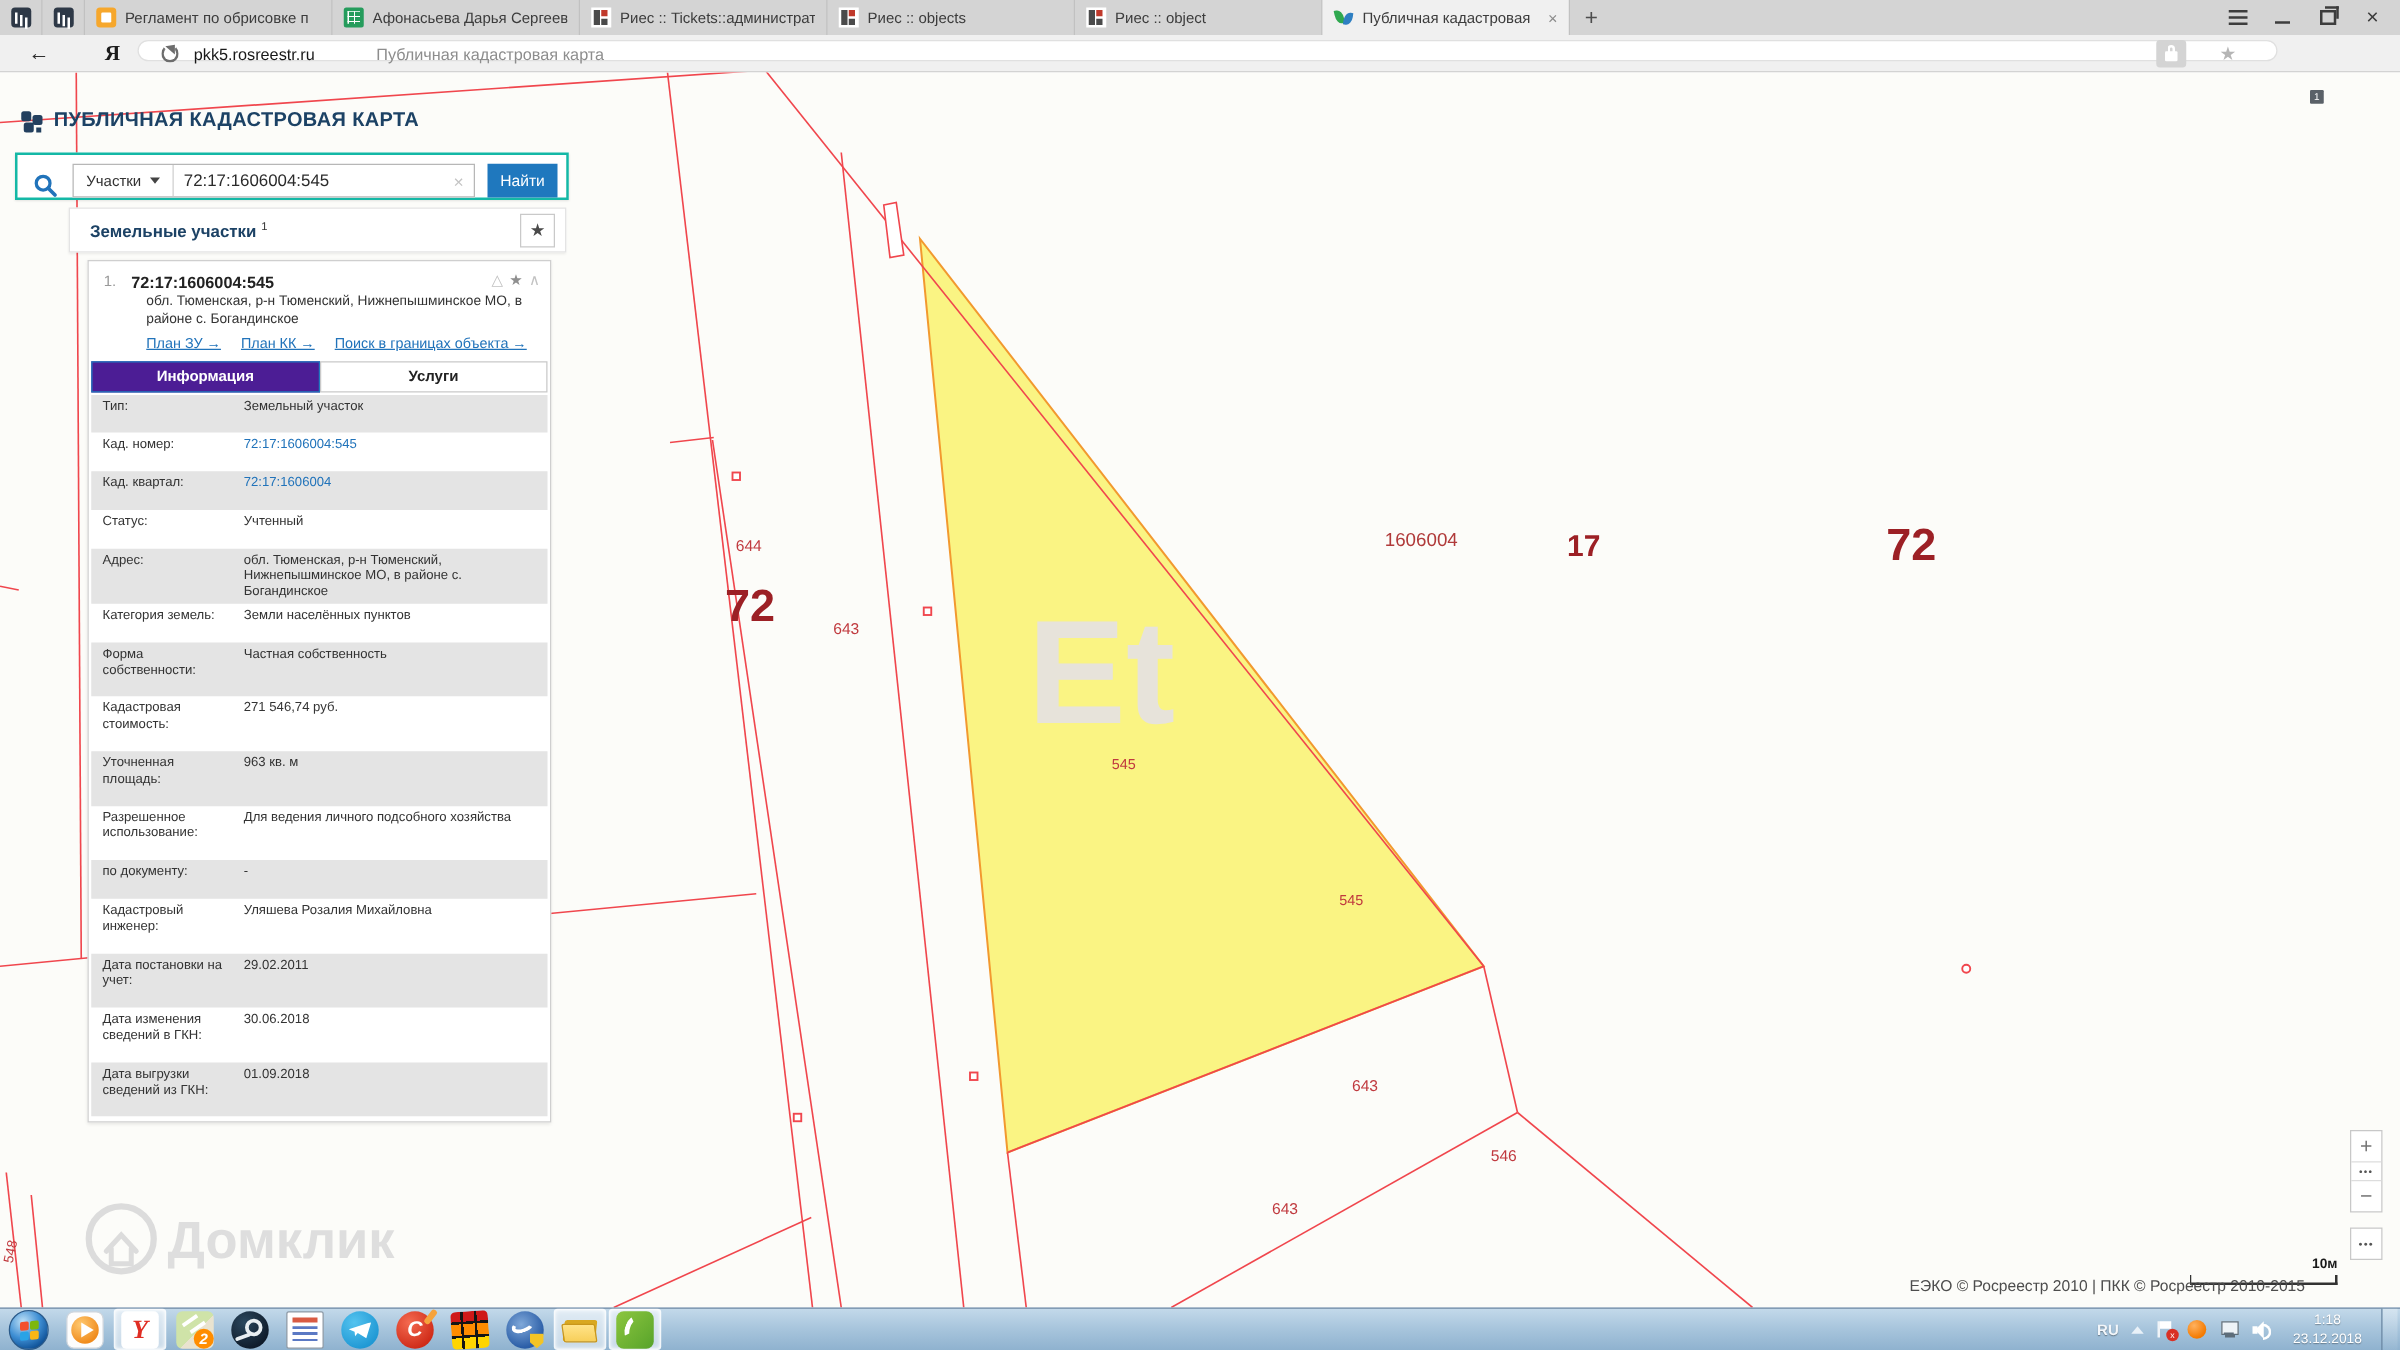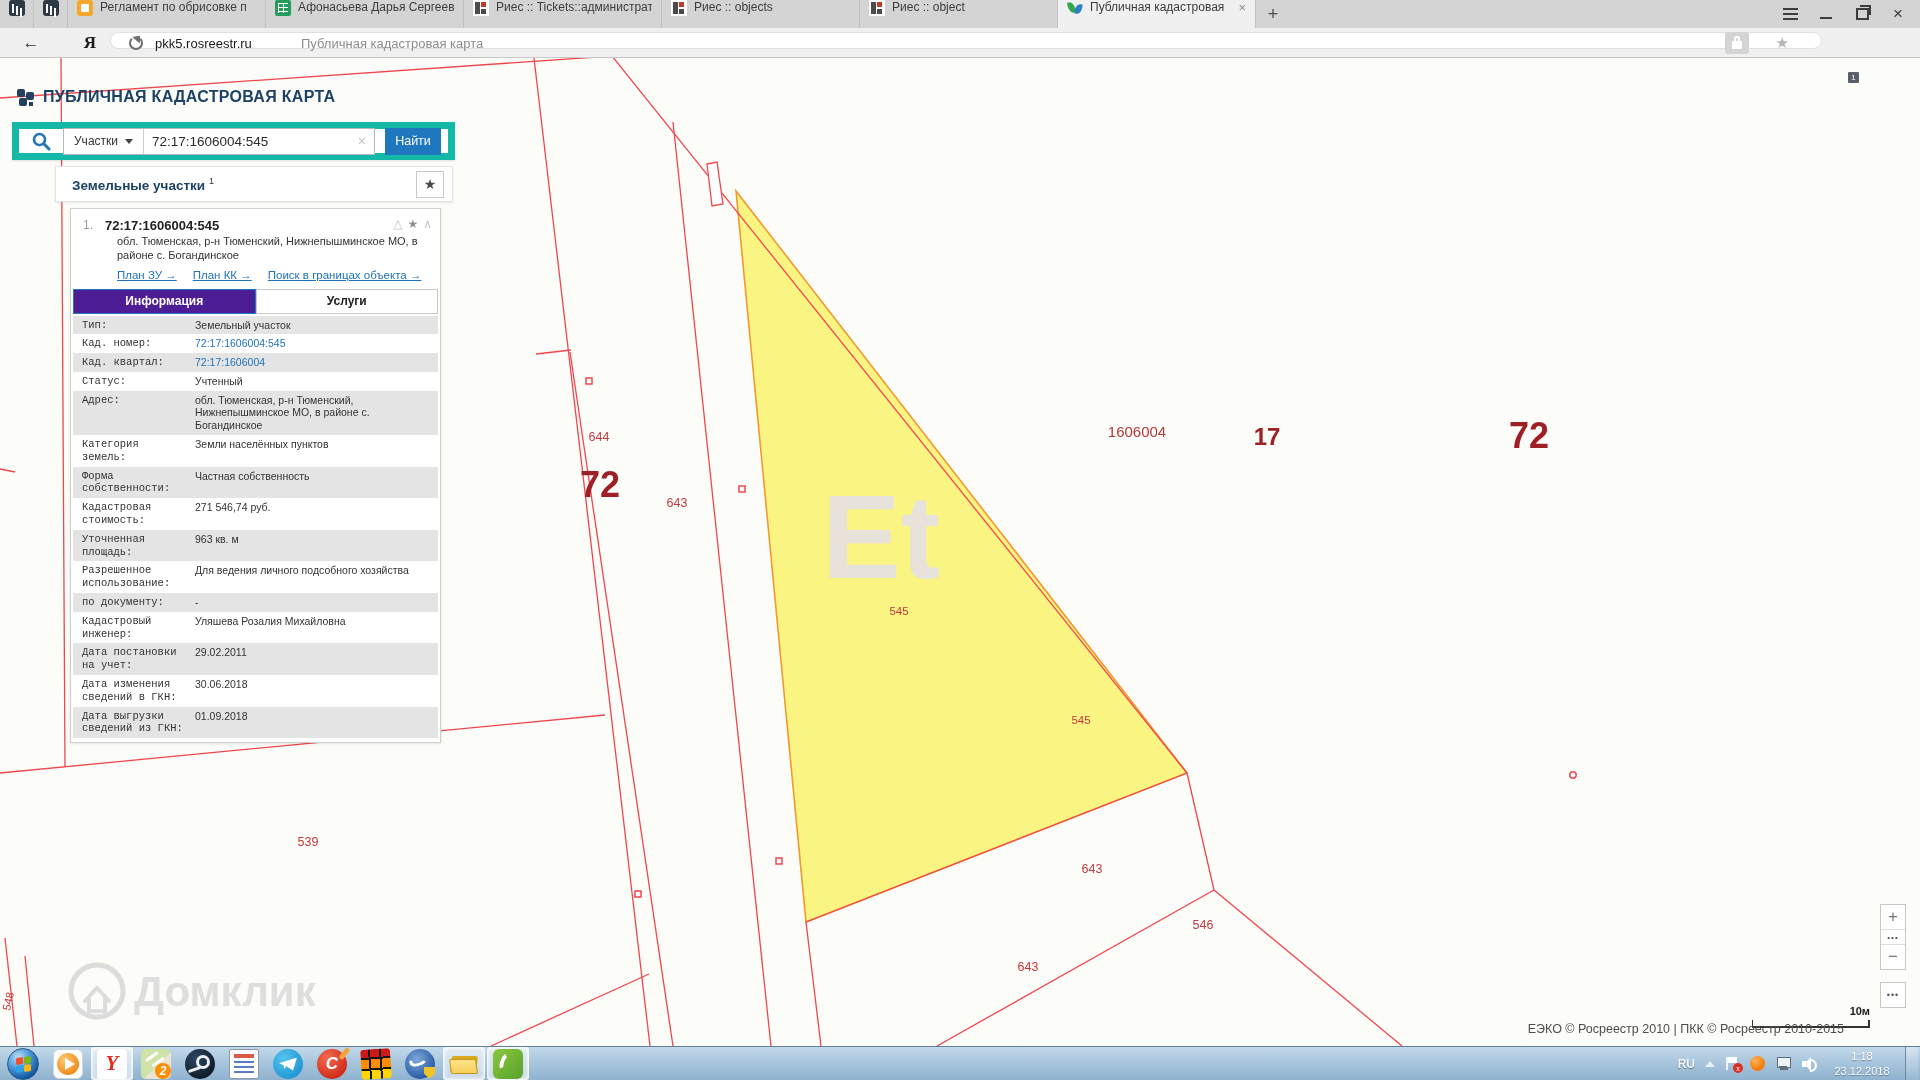--- a/index.html
+++ b/index.html
@@ -1,21 +1,21 @@
 <!DOCTYPE html>
 <html><head>
 <meta charset="utf-8">
 <style>
   html,body{margin:0;padding:0;}
   .screen{position:relative;width:1920px;height:1080px;overflow:hidden;background:#fff;
           font-family:"Liberation Sans",sans-serif;-webkit-font-smoothing:antialiased;}
   
   .tabbar{position:absolute;left:0;top:0;width:1920px;height:28px;background:#d4d4d4;display:flex;align-items:stretch;}
   .tabs{display:flex;align-items:stretch;}
-  .tab{display:flex;gap:7px;width:198px;box-sizing:border-box;padding:0 9px;
+  .tab{display:flex;align-items:center;gap:7px;width:198px;box-sizing:border-box;padding:0 9px;
        border-right:1px solid #c1c1c1;font-size:12px;color:#3c3c3c;overflow:hidden;}
   .tab.pinned{width:34px;justify-content:center;padding:0;}
   .tab.active{background:#f0f0f0;}
   .tab-title{flex:1;white-space:nowrap;overflow:hidden;}
   .tab-close{color:#8b8b8b;font-size:13px;padding-left:2px;}
   .newtab{width:34px;display:flex;align-items:center;justify-content:center;color:#4d4d4d;font-size:18px;}
   .wincontrols{margin-left:auto;display:flex;align-items:center;padding-right:4px;}
   .wc{width:36px;height:28px;display:flex;align-items:center;justify-content:center;}
   .wc-menu i{display:block;width:15px;height:2px;background:#3d3d3d;box-shadow:0 -5px 0 #3d3d3d,0 5px 0 #3d3d3d;}
   .wc-min i{display:block;width:12px;height:2px;background:#3d3d3d;margin-top:8px;}
@@ -63,22 +63,22 @@
   .dl span{border-bottom:2px solid #3f3f3f;line-height:15px;}
   
   .maparea{position:absolute;left:0;top:58px;width:1920px;height:988px;background:#fcfcf9;}
   .mapsvg{position:absolute;left:0;top:0;width:1920px;height:988px;}
   .page-header{position:absolute;left:17px;top:30px;display:flex;align-items:center;gap:9px;}
   .pkk-logo{width:17px;height:17px;position:relative;}
   .pkk-logo::before{content:"";position:absolute;left:0;top:0;width:8px;height:8px;background:#23405f;border-radius:2px;
      box-shadow:9px 3px 0 #23405f,2px 9px 0 #23405f,10px 11px 0 -2px #23405f;}
   .page-title{font-size:16px;font-weight:bold;color:#1c4265;letter-spacing:.3px;}
   
-  .search-panel{position:absolute;left:12px;top:64px;width:443px;height:38px;background:#fff;border:7px solid #14b8a6;
-     box-sizing:border-box;display:flex;align-items:center;box-shadow:0 1px 2px rgba(0,0,0,.12);}
+  .search-panel{position:absolute;left:12px;top:64px;width:443px;height:38px;background:#fff;border:2px solid #14b8a6;
+     box-sizing:border-box;display:flex;align-items:flex-end;box-shadow:0 1px 2px rgba(0,0,0,.12);}
   .mag{margin:0 12px 0 12px;flex:none;}
   .combo{display:flex;align-items:center;height:27px;border:1px solid #b7b7b7;box-sizing:border-box;flex:1;margin-right:10px;background:#fff;}
   .combo-cat{display:flex;align-items:center;gap:7px;padding:0 10px;height:100%;border-right:1px solid #cfcfcf;font-size:12px;color:#333;}
   .caret{width:0;height:0;border-left:4px solid transparent;border-right:4px solid transparent;border-top:5px solid #444;}
   .combo-input{flex:1;border:none;outline:none;font-size:13.5px;color:#2b2b2b;padding:0 8px;font-family:inherit;background:transparent;}
   .clear-x{color:#c4c4c4;font-size:14px;padding:0 8px;}
   .find-btn{flex:none;width:56px;height:27px;margin-right:7px;background:#1f78be;color:#fff;border:none;font-size:12.5px;font-family:inherit;}
   
   .results-header{position:absolute;left:55px;top:108px;width:398px;height:36px;background:#fff;border:1px solid #e4e4e4;
      box-sizing:border-box;display:flex;align-items:center;box-shadow:0 1px 2px rgba(0,0,0,.08);}
@@ -94,21 +94,21 @@
   .rc-addr{margin:2px 8px 0 34px;font-size:11px;color:#333;line-height:1.25;max-width:330px;}
   .rc-links{margin:6px 8px 8px 34px;display:flex;gap:16px;flex-wrap:wrap;}
   .rc-links a{font-size:11.5px;color:#2173ba;text-decoration:underline;white-space:nowrap;}
   .rc-tabs{display:flex;margin:0 2px;}
   .ctab{flex:1;height:25px;display:flex;align-items:center;justify-content:center;font-size:12px;font-weight:bold;color:#222;
         background:#fff;border:1px solid #c9c9c9;box-sizing:border-box;}
   .ctab.active{background:#4c1d95;color:#fff;border-color:#1f78be;}
   .itable{margin:2px 2px 2px 2px;}
   .irow{display:flex;font-size:10.5px;line-height:1.22;color:#333;}
   .irow.odd{background:#e4e4e4;}
-  .irow .lbl{width:118px;flex:none;padding:3px 4px 3px 9px;box-sizing:border-box;font-family:Liberation Mono, monospace;}
+  .irow .lbl{width:118px;flex:none;padding:3px 4px 15px 9px;box-sizing:border-box;}
   .irow .val{flex:1;padding:3px 22px 3px 4px;}
   .irow .val.link{color:#2173ba;}
   
   .copyright{position:absolute;right:76px;top:964px;font-size:12.5px;color:#4d4d4d;}
   .scalebar{position:absolute;right:50px;top:962px;width:115px;height:6px;border-bottom:2px solid #333;border-left:1px solid #333;border-right:2px solid #333;}
   .scalelabel{position:absolute;right:50px;top:947px;font-size:11px;font-weight:bold;color:#1a1a1a;}
   
   .zoomctl{position:absolute;left:1880px;top:846px;width:26px;}
   .zstack{background:#fff;border:1px solid #c8c8c8;box-sizing:border-box;}
   .zbtn{height:24px;display:flex;align-items:center;justify-content:center;font-size:17px;color:#767676;border-bottom:1px solid #ddd;}

